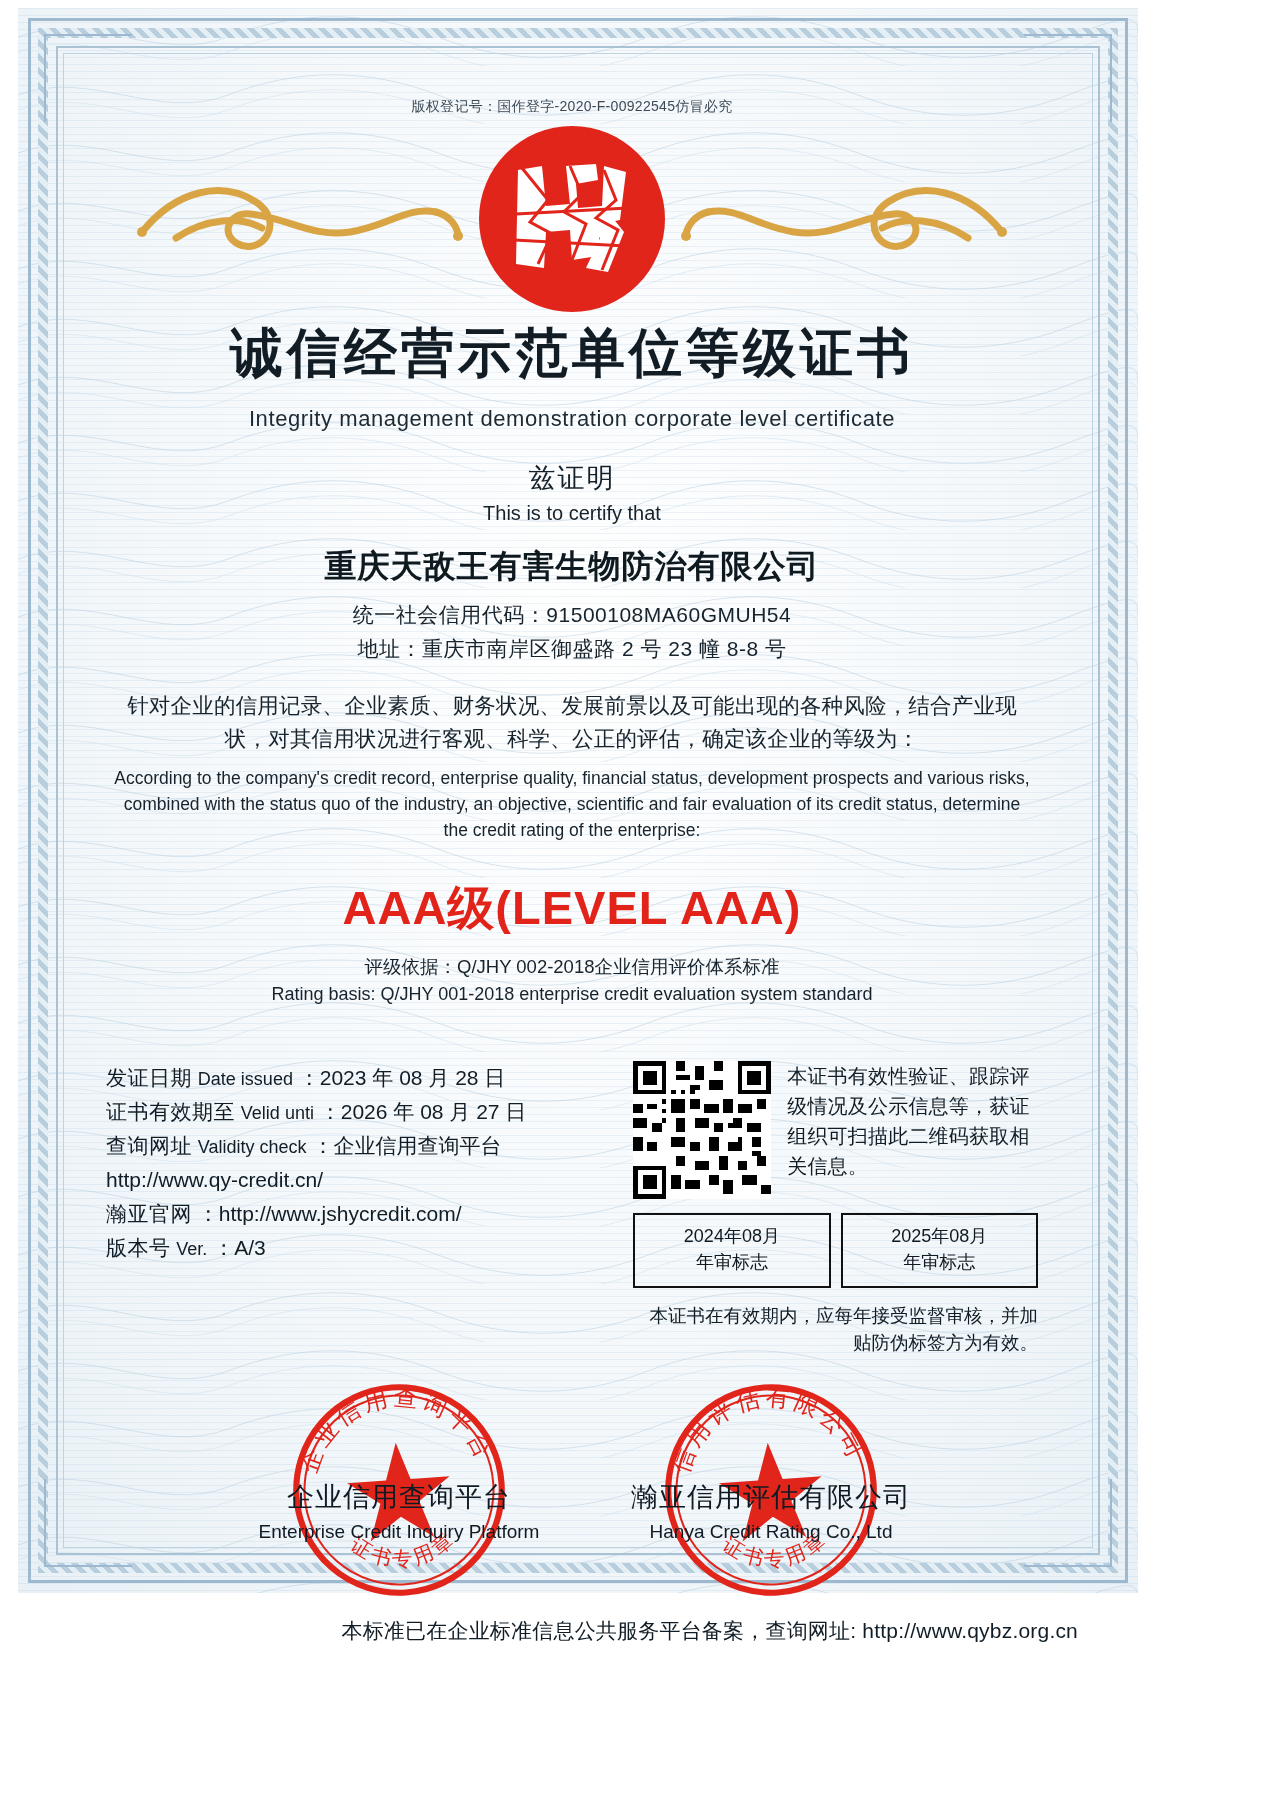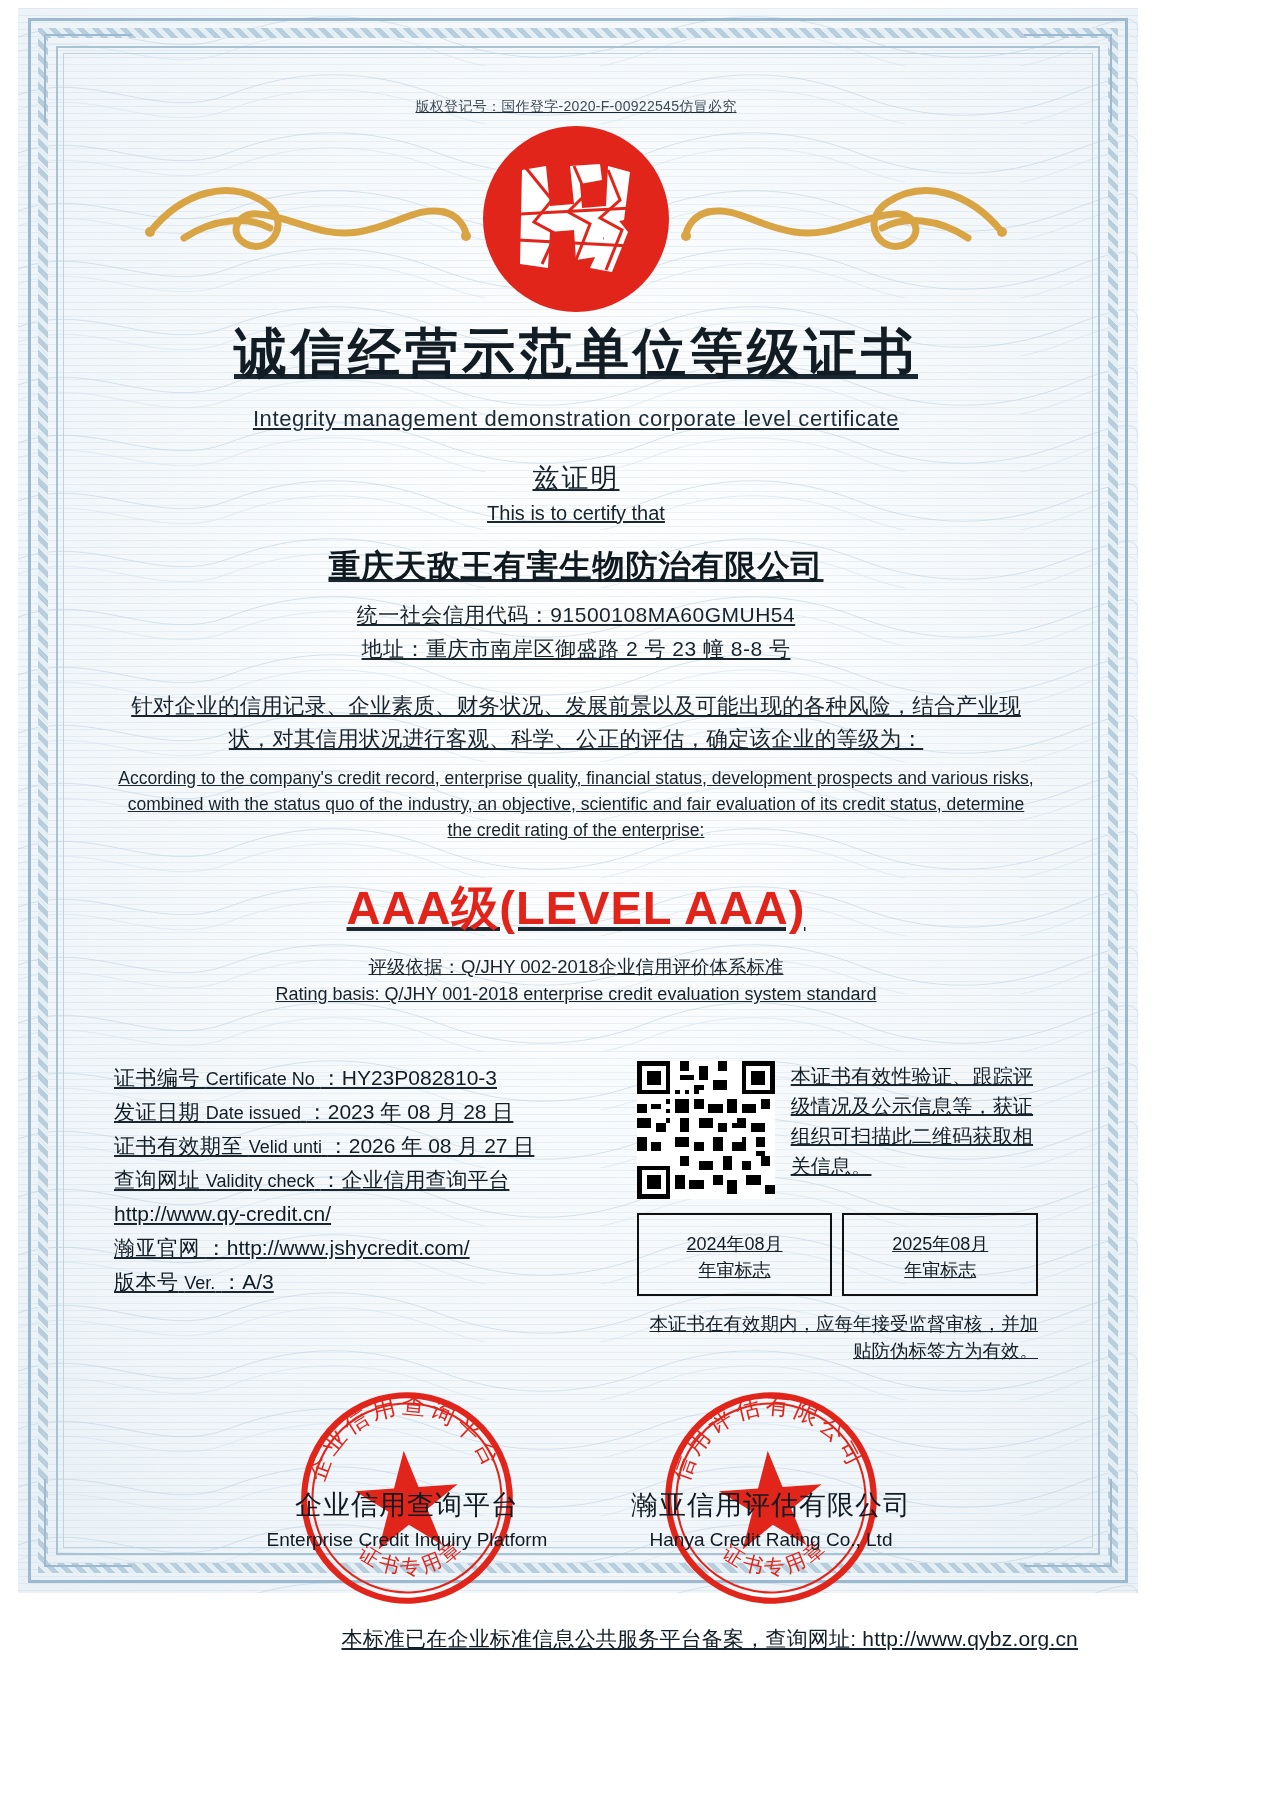--- a/index.html
+++ b/index.html
@@ -72,24 +72,23 @@
     border: 2px solid #9db9cf;
   }
   .corner.tl { left: 26px;  top: 26px;    border-right: none; border-bottom: none; }
   .corner.tr { right: 26px; top: 26px;    border-left: none;  border-bottom: none; }
   .corner.bl { left: 26px;  bottom: 26px; border-right: none; border-top: none; }
   .corner.br { right: 26px; bottom: 26px; border-left: none;  border-top: none; }
 
   
   .content {
     position: absolute;
-    left: 56px; right: 60px; top: 52px;
+    left: 48px; right: 60px; top: 52px;
     text-align: center;
     color: #1b2730;
-    text-decoration: underline;
   }
 
   .copyright-line {
     font-size: 14px;
     color: #3c4a55;
     letter-spacing: .3px;
     margin: 38px 0 4px 0;
     text-align: center;
   }
 
@@ -238,21 +237,21 @@
     letter-spacing: .2px;
   }
   .stamp-boxes {
     display: flex;
     gap: 10px;
     margin-top: 14px;
   }
   .stamp-box {
     flex: 1;
     border: 2px solid #111;
-    padding: 16px 2px 10px 2px;
+    padding: 8px 2px 10px 2px;
     text-align: center;
     font-size: 18px;
     line-height: 1.45;
     color: #101a22;
   }
   .audit-note {
     margin-top: 14px;
     font-size: 18.5px;
     line-height: 1.5;
     text-align: right;
@@ -389,25 +388,20 @@
       <div class="para-en">According to the company's credit record, enterprise quality, financial status, development prospects and various risks, combined with the status quo of the industry, an objective, scientific and fair evaluation of its credit status, determine the credit rating of the enterprise:</div>
     </div>
 
     <div class="level">AAA级(LEVEL AAA)</div>
     <div class="basis-cn">评级依据：Q/JHY 002-2018企业信用评价体系标准</div>
     <div class="basis-en">Rating basis: Q/JHY 001-2018 enterprise credit evaluation system standard</div>
 
     <div class="detail-row">
 
       <div class="detail-left">
-        <div>
-          <span class="k-cn">证书编号</span>
-          <span class="k-en">Certificate No</span>
-          <span>：HY23P082810-3</span>
-        </div>
         <div>
           <span class="k-cn">发证日期</span>
           <span class="k-en">Date issued</span>
           <span>：2023 年 08 月 28 日</span>
         </div>
         <div>
           <span class="k-cn">证书有效期至</span>
           <span class="k-en">Velid unti</span>
           <span>：2026 年 08 月 27 日</span>
         </div>

